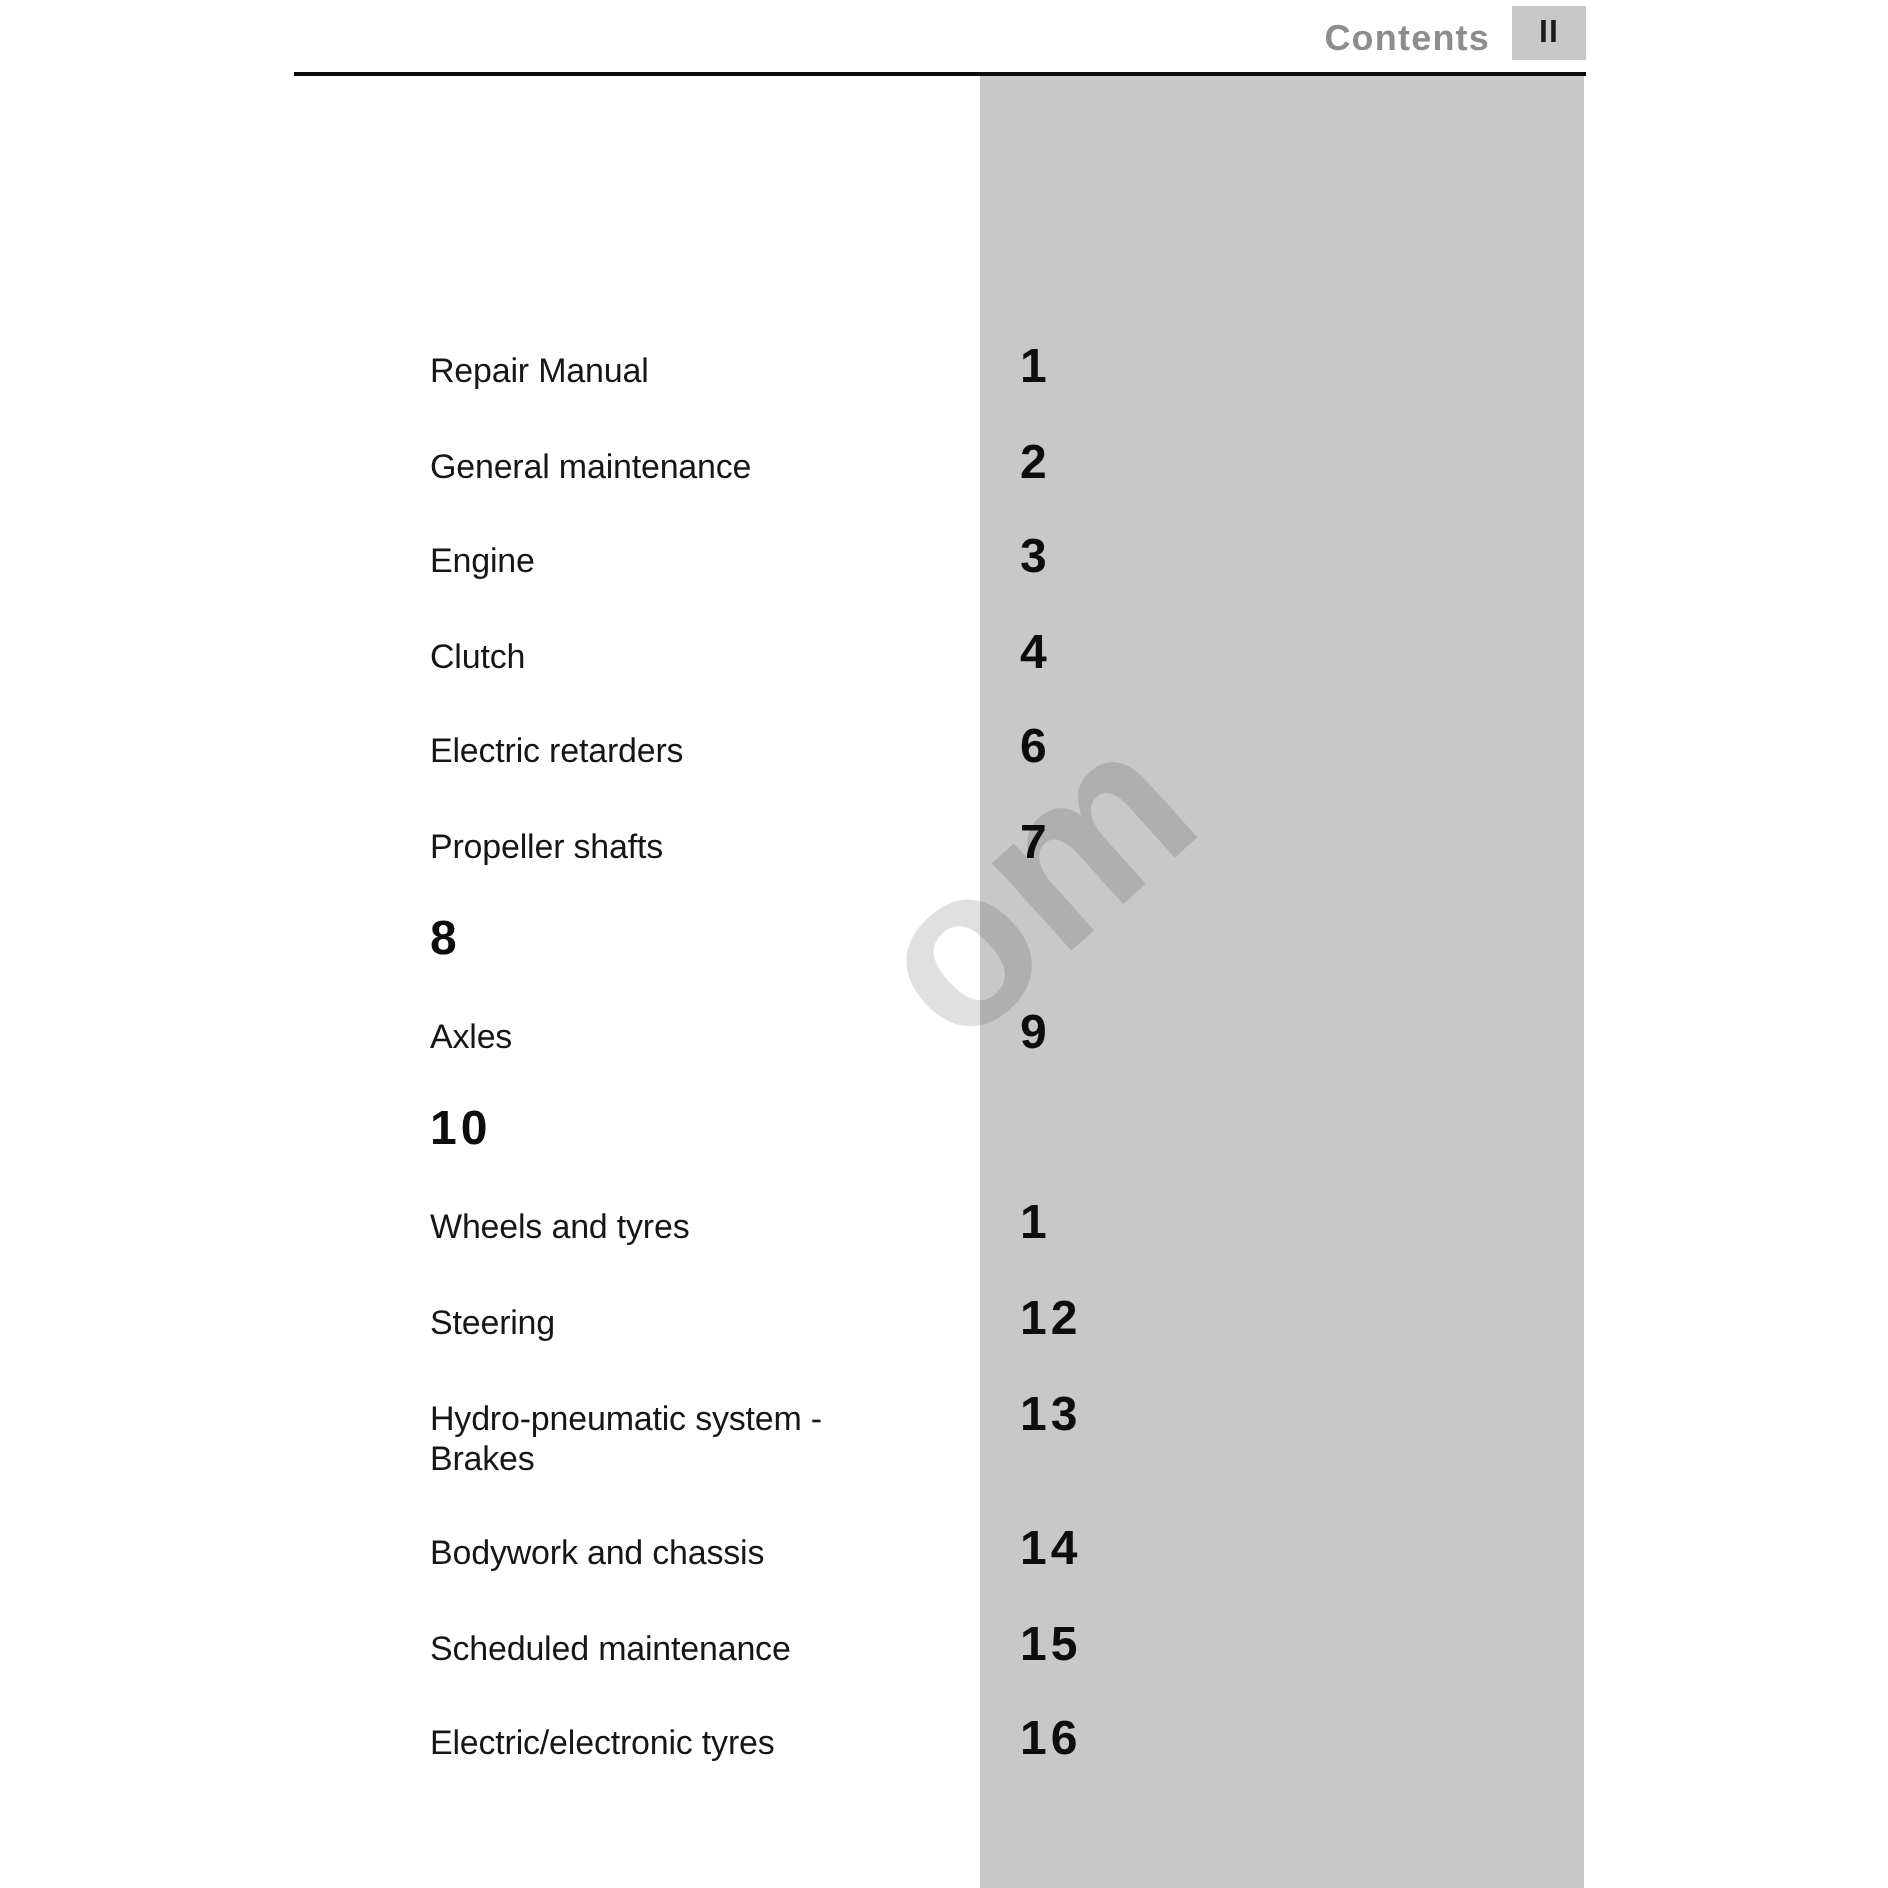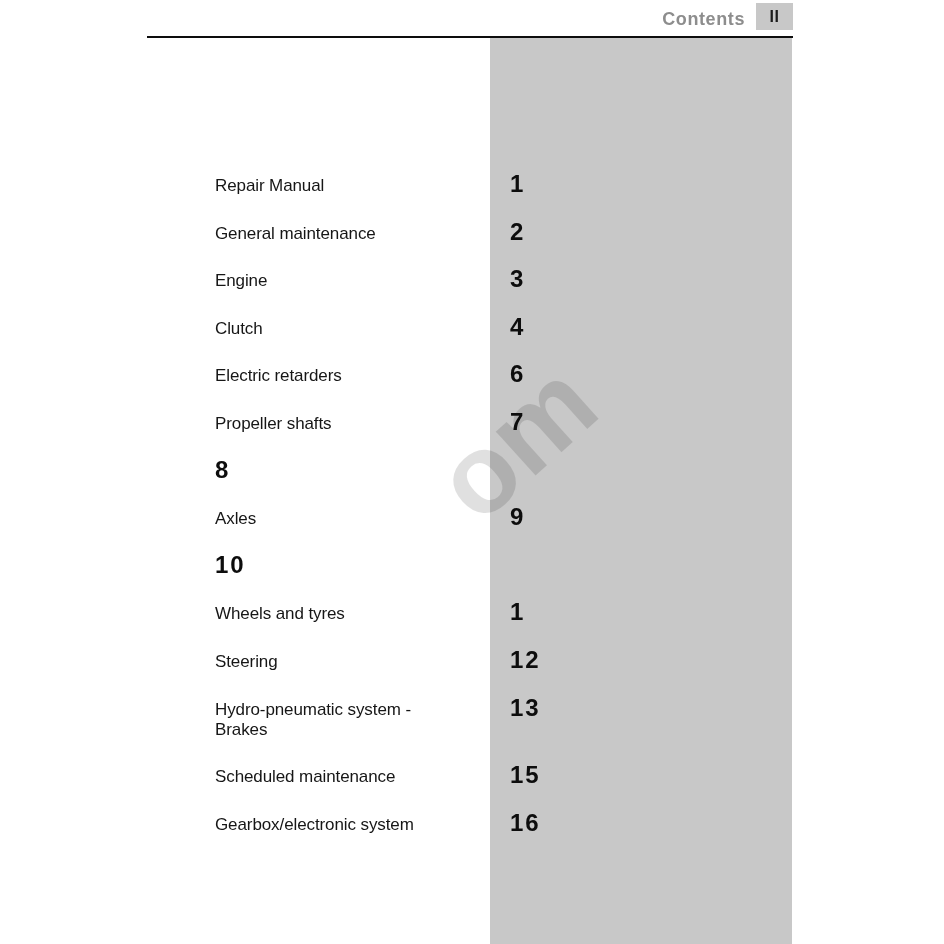--- a/index.html
+++ b/index.html
@@ -165,22 +165,26 @@
     <div class="toc-row">
       <div class="toc-label">Steering</div>
       <div class="toc-num">12</div>
     </div>
     <div class="toc-row">
       <div class="toc-label">Hydro-pneumatic system -
 Brakes</div>
       <div class="toc-num">13</div>
     </div>
     <div class="toc-row">
+      <div class="toc-label">Bodywork and chassis</div>
+      <div class="toc-num">14</div>
+    </div>
+    <div class="toc-row">
       <div class="toc-label">Scheduled maintenance</div>
       <div class="toc-num">15</div>
     </div>
     <div class="toc-row">
-      <div class="toc-label">Gearbox/electronic system</div>
+      <div class="toc-label">Electric/electronic tyres</div>
       <div class="toc-num">16</div>
     </div>
   </div>
 
 </div>
 
 </body></html>

